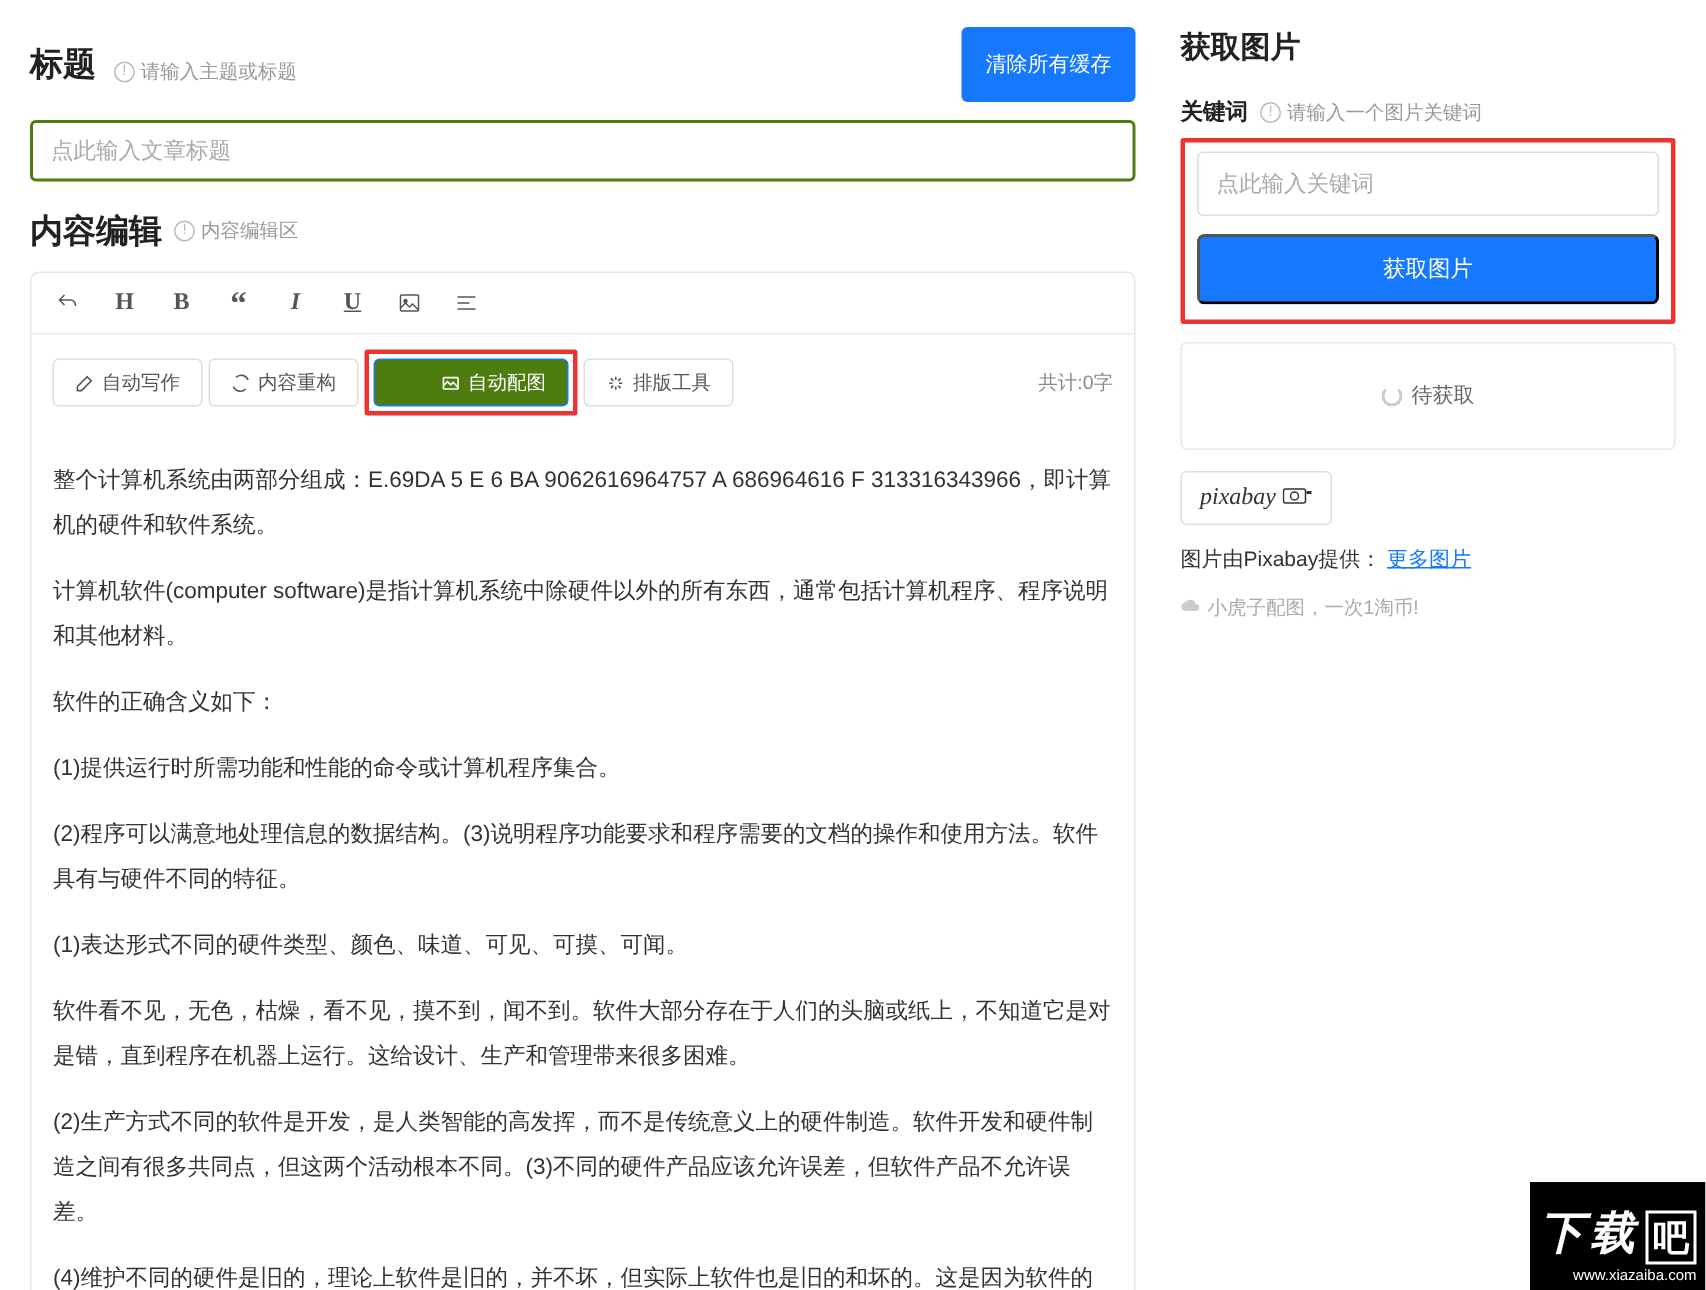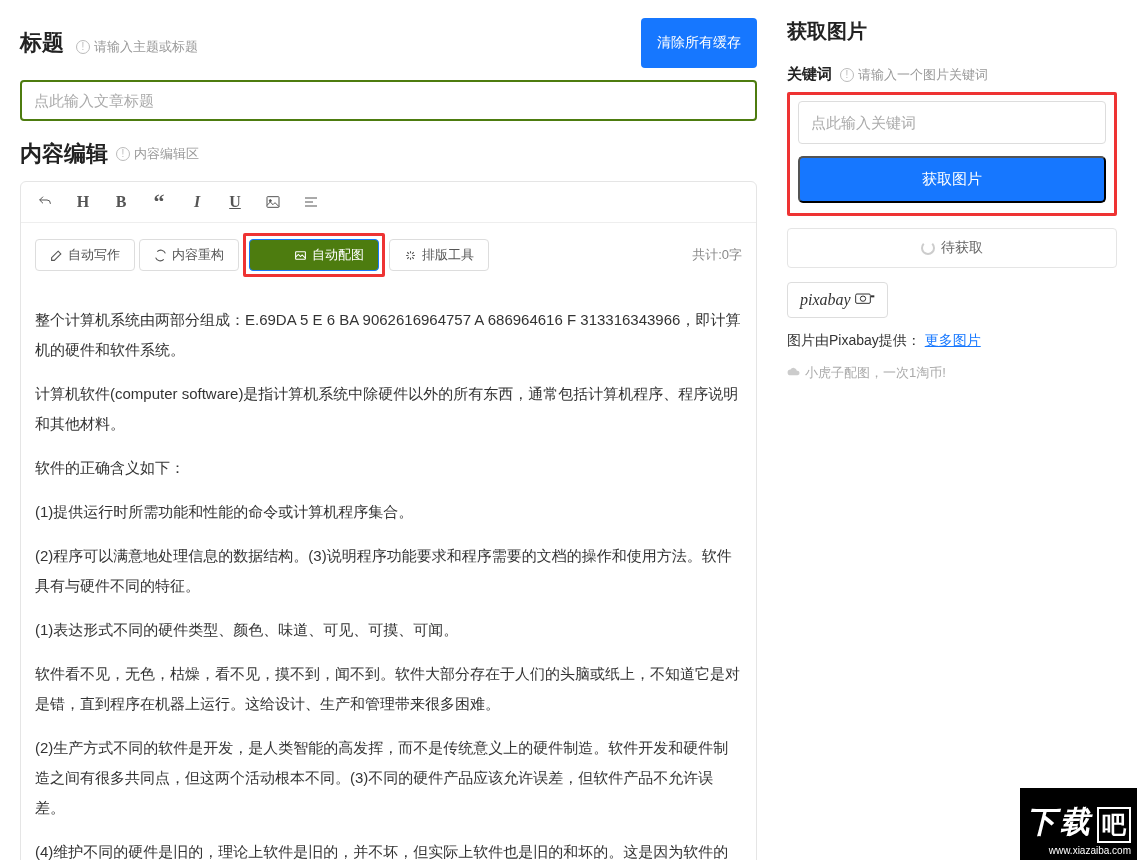--- a/index.html
+++ b/index.html
@@ -38,21 +38,21 @@
 .editor-content p { margin-bottom: 14px; }
 
 .right-section-title { font-size: 20px; font-weight: 700; color: #222; margin-bottom: 20px; }
 .right-sub-header { display: flex; align-items: center; margin-bottom: 8px; }
 .right-sub-title { font-size: 15px; font-weight: 700; color: #222; }
 
 .keyword-highlight { border: 3px solid #e33; padding: 6px 8px 10px 8px; border-radius: 2px; margin-bottom: 12px; }
 .keyword-input { width: 100%; padding: 12px 12px; border: 1px solid #ddd; border-radius: 4px; font-size: 15px; margin-bottom: 12px; }
 .keyword-input::placeholder { color: #aaa; }
 
-.pending-box { border: 1px solid #e5e5e5; border-radius: 4px; padding: 10px; text-align: center; color: #666; font-size: 14px; margin-bottom: 14px; display: flex; align-items: center; justify-content: center; gap: 6px; }
+.pending-box { border: 1px solid #e5e5e5; border-radius: 4px; padding: 26px; text-align: center; color: #666; font-size: 14px; margin-bottom: 14px; display: flex; align-items: center; justify-content: center; gap: 6px; }
 .spinner { width: 14px; height: 14px; border: 2px solid #ccc; border-top-color: transparent; border-radius: 50%; }
 
 .pixabay-badge { display: inline-flex; align-items: flex-start; gap: 4px; border: 1px solid #ddd; padding: 8px 12px; border-radius: 4px; font-family: Georgia, serif; font-style: italic; font-size: 16px; margin-bottom: 14px; }
 .camera-icon { width: 20px; height: 14px; }
 
 .source-row { font-size: 14px; margin-bottom: 14px; }
 .source-link { color: #1677ff; text-decoration: underline; cursor: pointer; }
 
 .footer-note { font-size: 13px; color: #aaa; display: flex; align-items: center; gap: 4px; }
 .cloud-icon { width: 14px; height: 14px; }

